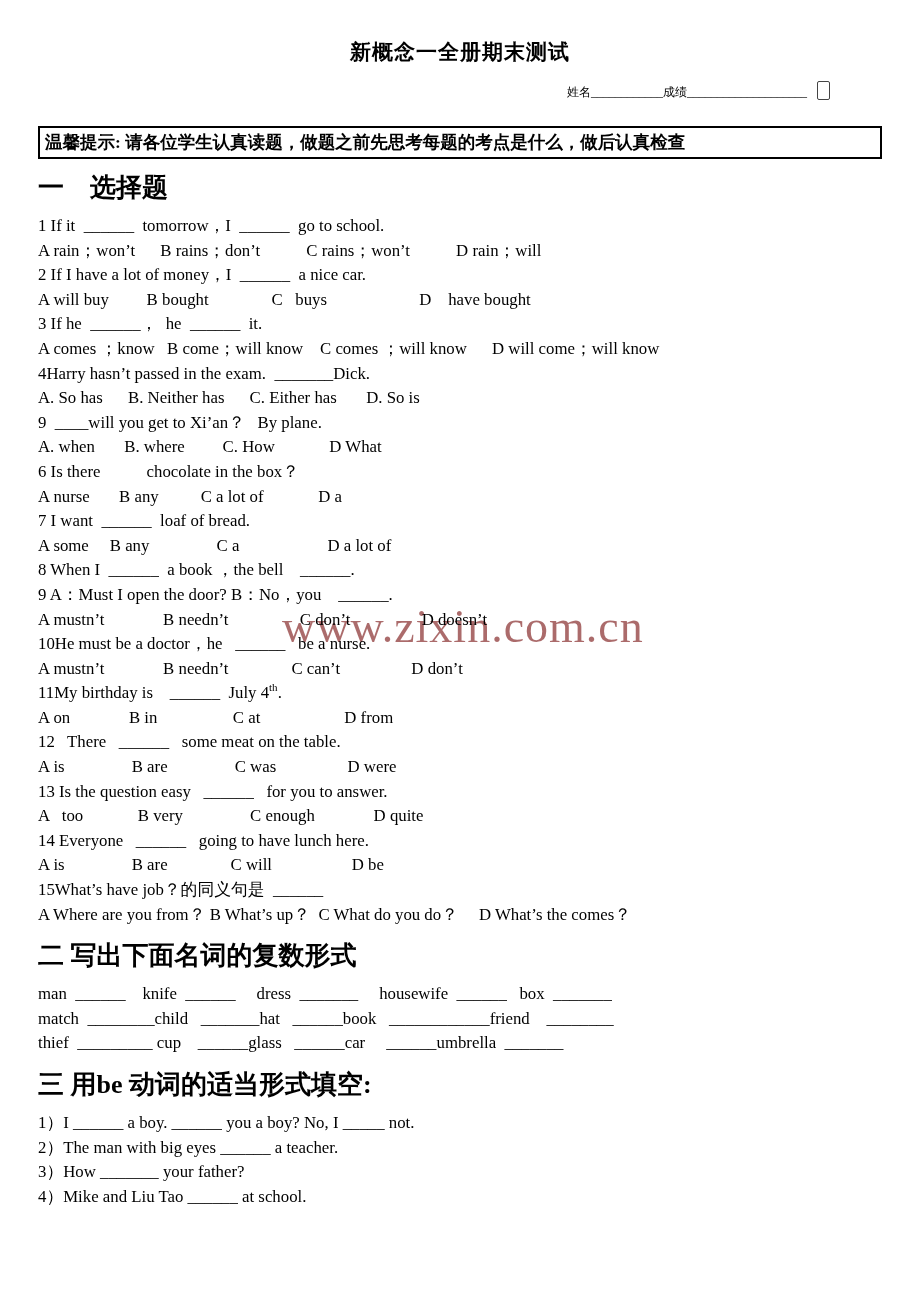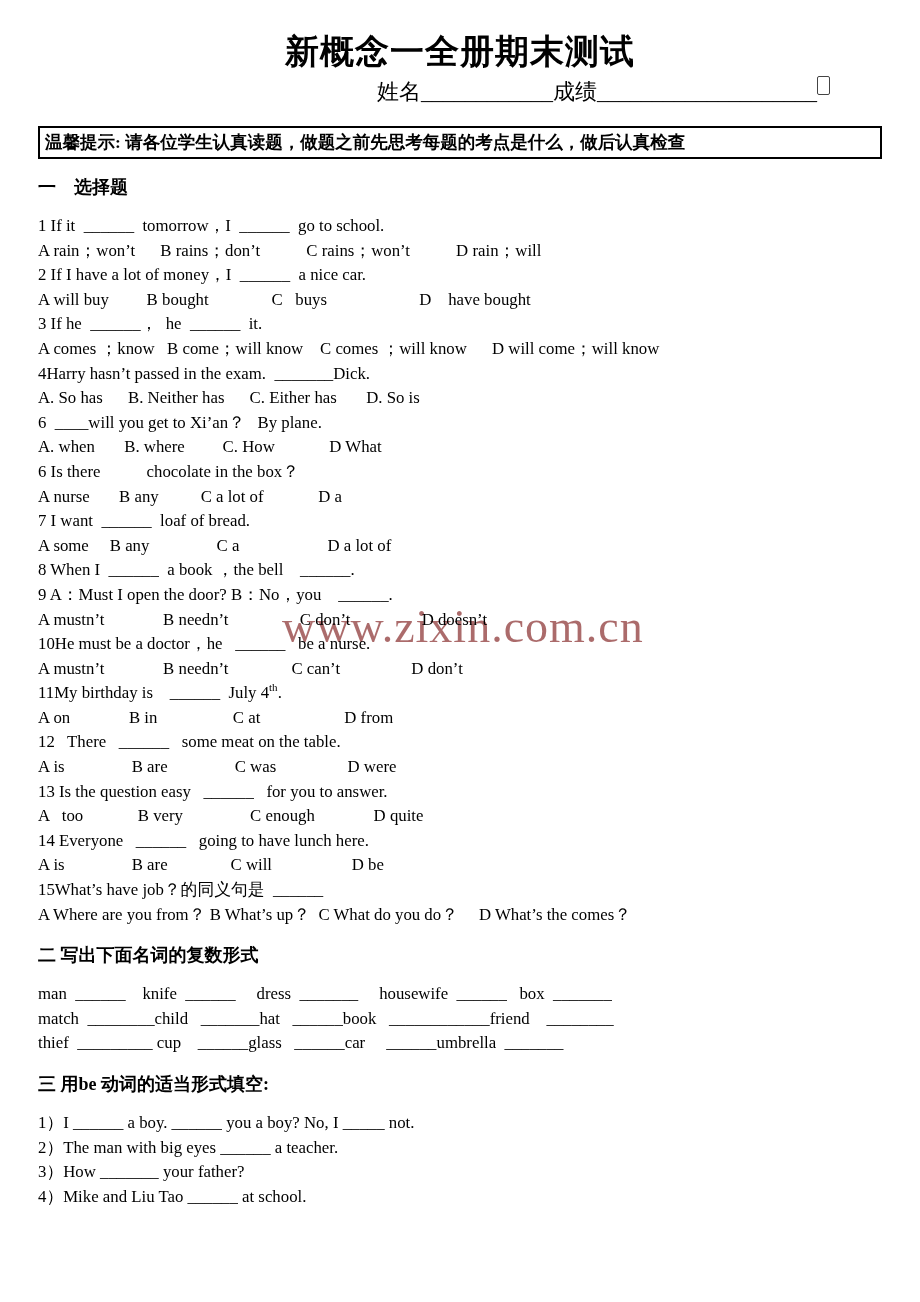--- a/index.html
+++ b/index.html
@@ -29,31 +29,32 @@
     pointer-events: none;
   }
   .page {
     position: relative;
     z-index: 1;
     padding: 20px 38px 30px 38px;
   }
   .title {
     margin: 14px 0 10px 0;
     text-align: center;
-    font-size: 34px;
+    font-size: 21px;
     line-height: 36px;
     font-weight: bold;
     letter-spacing: 1px;
   }
   .name-line {
     display: flex;
     justify-content: flex-end;
-    align-items: flex-start;
+    align-items: flex-end;
+    gap: 10px;
     padding-right: 52px;
-    font-size: 22px;
+    font-size: 12px;
     line-height: 24px;
     margin: 4px 0 10px 0;
     white-space: pre-wrap;
   }
   .glyph-box {
     display: inline-block;
     width: 11px;
     height: 17px;
     border: 1.5px solid #444444;
     border-radius: 2px;
@@ -63,21 +64,21 @@
   .tip-box {
     border: 2px solid #000000;
     font-weight: bold;
     font-size: 17.5px;
     line-height: 25px;
     padding: 2px 5px;
     margin: 22px 0 6px 0;
     white-space: pre-wrap;
   }
   .sec-heading {
-    font-size: 18px;
+    font-size: 26px;
     line-height: 25px;
     font-weight: bold;
     margin: 16px 0 14px 0;
     white-space: pre-wrap;
   }
   .q {
     margin: 0;
     font-size: 16.8px;
     line-height: 24.6px;
     white-space: pre-wrap;
@@ -106,21 +107,21 @@
   <h2 class="sec-heading">一    选择题</h2>
 
   <p class="q">1 If it  ______  tomorrow，I  ______  go to school.</p>
   <p class="q">A rain；won’t      B rains；don’t           C rains；won’t           D rain；will</p>
   <p class="q">2 If I have a lot of money，I  ______  a nice car.</p>
   <p class="q">A will buy         B bought               C   buys                      D    have bought</p>
   <p class="q">3 If he  ______，  he  ______  it.</p>
   <p class="q">A comes ；know   B come；will know    C comes ；will know      D will come；will know</p>
   <p class="q">4Harry hasn’t passed in the exam.  _______Dick.</p>
   <p class="q">A. So has      B. Neither has      C. Either has       D. So is</p>
-  <p class="q">6  ____will you get to Xi’an？   By plane.</p>
+  <p class="q">9  ____will you get to Xi’an？   By plane.</p>
   <p class="q">A. when       B. where         C. How             D What</p>
   <p class="q">6 Is there           chocolate in the box？</p>
   <p class="q">A nurse       B any          C a lot of             D a</p>
   <p class="q">7 I want  ______  loaf of bread.</p>
   <p class="q">A some     B any                C a                     D a lot of</p>
   <p class="q">8 When I  ______  a book ，the bell    ______.</p>
   <p class="q">9 A：Must I open the door? B：No，you    ______.</p>
   <p class="q">A mustn’t              B needn’t                 C don’t                 D doesn’t</p>
   <p class="q">10He must be a doctor，he   ______   be a nurse.</p>
   <p class="q">A mustn’t              B needn’t               C can’t                 D don’t</p>

